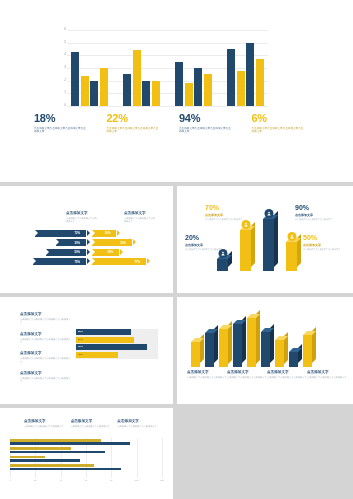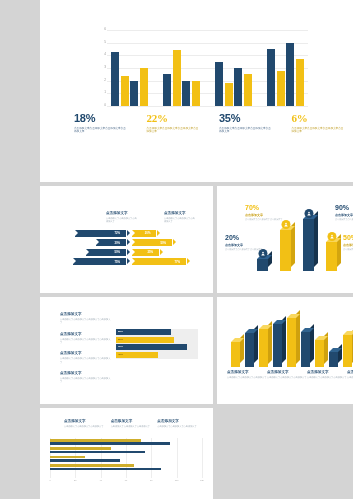--- a/index.html
+++ b/index.html
@@ -3,21 +3,21 @@
 <meta charset="utf-8">
 <style>
   html,body{margin:0;padding:0;}
   body{
     width:353px;height:499px;
     background:#d4d4d4;
     font-family:"Liberation Sans","DejaVu Sans",sans-serif;
     overflow:hidden;
     position:relative;
   }
-  .canvas{position:absolute;inset:0;margin-left:40px;}
+  .canvas{position:absolute;inset:0;}
 
   
   .hero{
     position:absolute;left:0;top:0;width:353px;height:182px;
     background:#ffffff;
   }
   .hero-chart{
     position:absolute;left:56px;top:30px;width:212px;height:76px;
   }
   .axis-labels{
@@ -51,21 +51,21 @@
   .kpi{width:25%;padding-right:6px;box-sizing:border-box;}
   .kpi .pct{
     font-size:11px;font-weight:bold;letter-spacing:-0.3px;line-height:1.05;
   }
   .kpi .desc{
     margin-top:2px;font-size:2.6px;line-height:1.45;color:#5d6b78;
     max-width:52px;word-break:break-all;
   }
   .kpi.c-blue .pct{color:#21496e;}
   .kpi.c-blue .desc{color:#3f5f80;}
-  .kpi.c-yellow .pct{color:#f2c015;font-family:Liberation Serif, serif;}
+  .kpi.c-yellow .pct{color:#f2c015;}
   .kpi.c-yellow .desc{color:#b99410;}
 
   
   .slide{position:absolute;background:#fff;}
   .s-tl{left:0;  top:186px;width:173px;height:107px;}
   .s-tr{left:177px;top:186px;width:176px;height:107px;}
   .s-ml{left:0;  top:297px;width:173px;height:107px;}
   .s-mr{left:177px;top:297px;width:176px;height:107px;}
   .s-bl{left:0;  top:408px;width:173px;height:91px;}
 
@@ -229,21 +229,21 @@
     <div class="kpis" id="kpis">
         <div class="kpi c-blue">
           <div class="pct">18%</div>
           <div class="desc">点击添加文字点击添加文字点击添加文字点击添加文字</div>
         </div>
         <div class="kpi c-yellow">
           <div class="pct">22%</div>
           <div class="desc">点击添加文字点击添加文字点击添加文字点击添加文字</div>
         </div>
         <div class="kpi c-blue">
-          <div class="pct">35%</div>
+          <div class="pct">94%</div>
           <div class="desc">点击添加文字点击添加文字点击添加文字点击添加文字</div>
         </div>
         <div class="kpi c-yellow">
           <div class="pct">6%</div>
           <div class="desc">点击添加文字点击添加文字点击添加文字点击添加文字</div>
         </div>
       </div>
   </div>
 
   <div class="slide s-tl">

